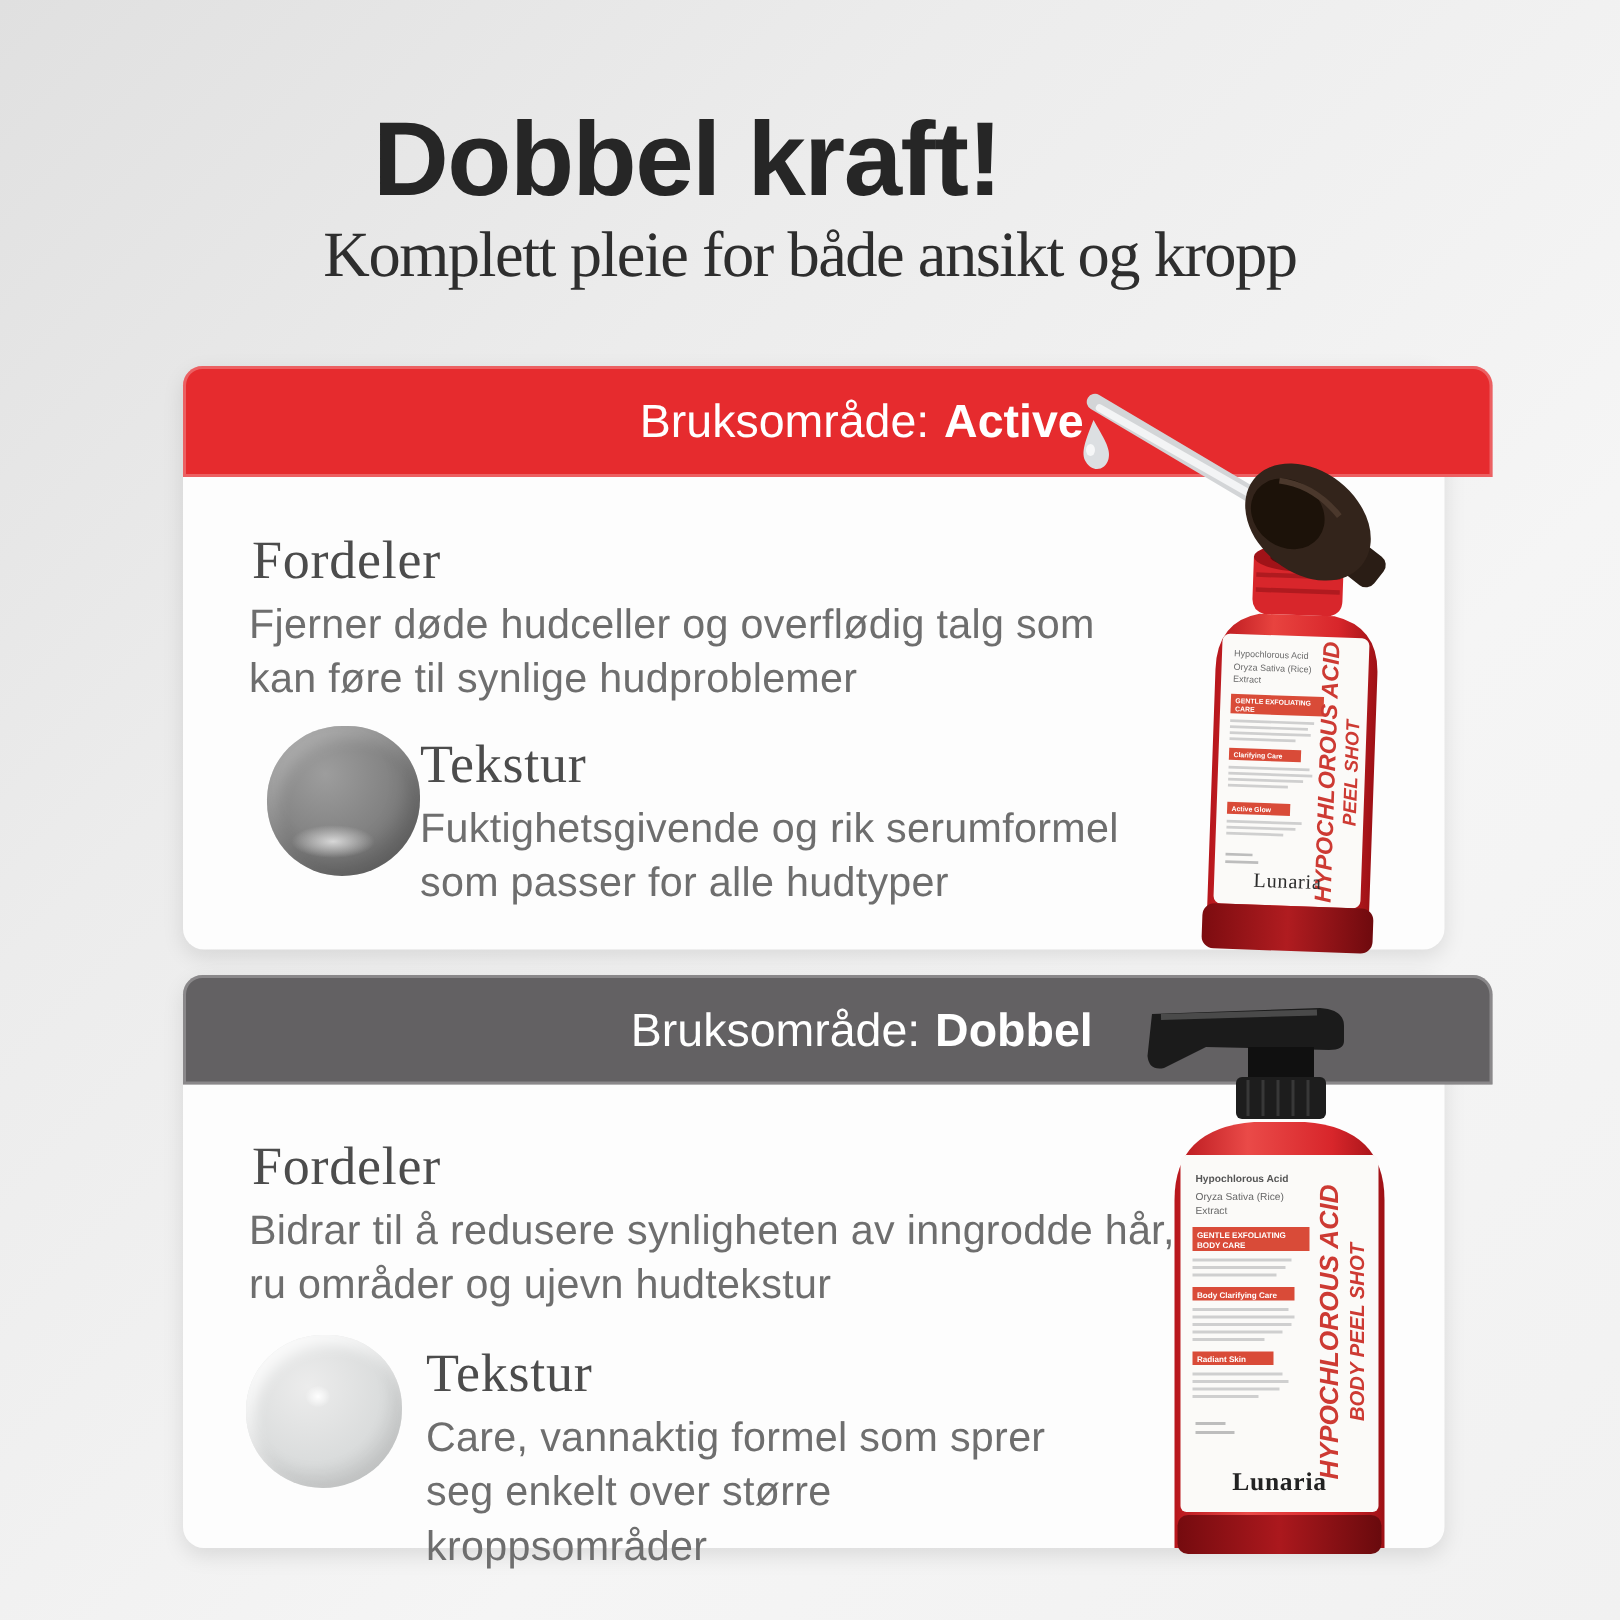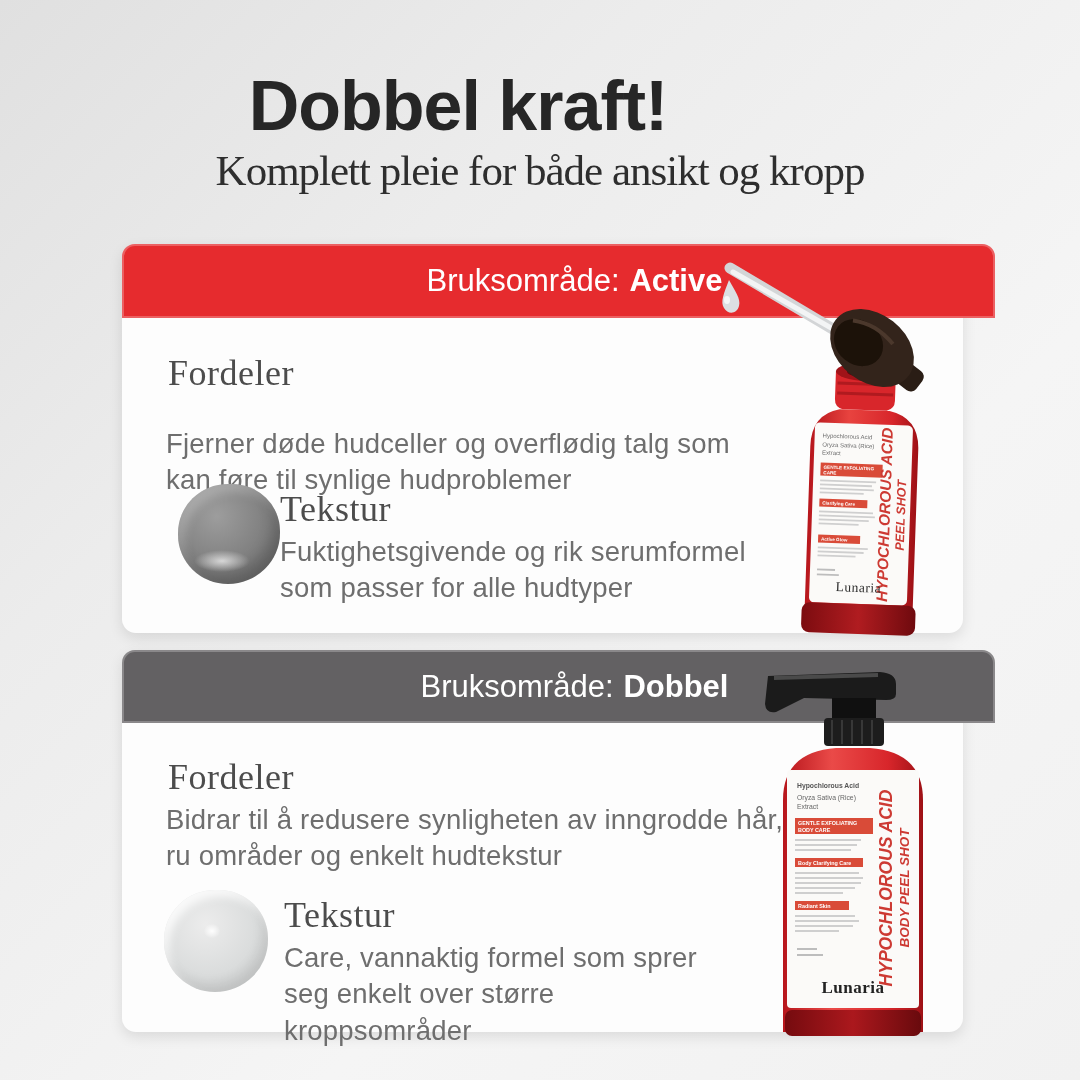--- a/index.html
+++ b/index.html
@@ -71,21 +71,21 @@
 
   <div class="main-title">Dobbel kraft!</div>
   <div class="subtitle">Komplett pleie for både ansikt og kropp</div>
 
   <div class="card card-face">
     <div class="card-header hdr-red">
       <span class="hdr-prefix">Bruksområde:</span>
       <span class="hdr-target">Active</span>
     </div>
     <div class="serif-heading" style="left:46px;top:108px;">Fordeler</div>
-    <div class="card-paragraph" style="left:44px;top:154px;width:600px;margin-top:28px;">Fjerner døde hudceller og overflødig talg som kan føre til synlige hudproblemer</div>
+    <div class="card-paragraph" style="left:44px;top:154px;width:600px;">Fjerner døde hudceller og overflødig talg som kan føre til synlige hudproblemer</div>
     <div class="swatch swatch-serum">
       <div class="sheen"></div>
     </div>
     <div class="serif-heading" style="left:158px;top:244px;">Tekstur</div>
     <div class="card-paragraph" style="left:158px;top:290px;width:470px;">Fuktighetsgivende og rik serumformel som passer for alle hudtyper</div>
   </div>
 
   <svg class="product-svg svg-face" width="280" height="400" viewBox="0 0 280 400">
     <defs>
       <linearGradient id="redBody1" x1="0" y1="0" x2="1" y2="0">
@@ -169,21 +169,21 @@
       <path d="M140,90 Q160,78 186,84" stroke="#4b382c" stroke-width="4" fill="none"></path>
     </g>
   </svg>
 
   <div class="card card-body">
     <div class="card-header hdr-gray">
       <span class="hdr-prefix">Bruksområde:</span>
       <span class="hdr-target">Dobbel</span>
     </div>
     <div class="serif-heading" style="left:46px;top:106px;">Fordeler</div>
-    <div class="card-paragraph" style="left:44px;top:152px;width:620px;">Bidrar til å redusere synligheten av inngrodde hår, ru områder og enkelt hudtekstur</div>
+    <div class="card-paragraph" style="left:44px;top:152px;width:620px;">Bidrar til å redusere synligheten av inngrodde hår, ru områder og ujevn hudtekstur</div>
     <div class="swatch swatch-water">
       <div class="sheen"></div>
     </div>
     <div class="serif-heading" style="left:162px;top:244px;">Tekstur</div>
     <div class="card-paragraph" style="left:162px;top:290px;width:460px;">Care, vannaktig formel som sprer seg enkelt over større kroppsområder</div>
   </div>
 
   <svg class="product-svg svg-bodyp" width="230" height="378" viewBox="0 0 230 378">
     <defs>
       <linearGradient id="redBody2" x1="0" y1="0" x2="1" y2="0">

